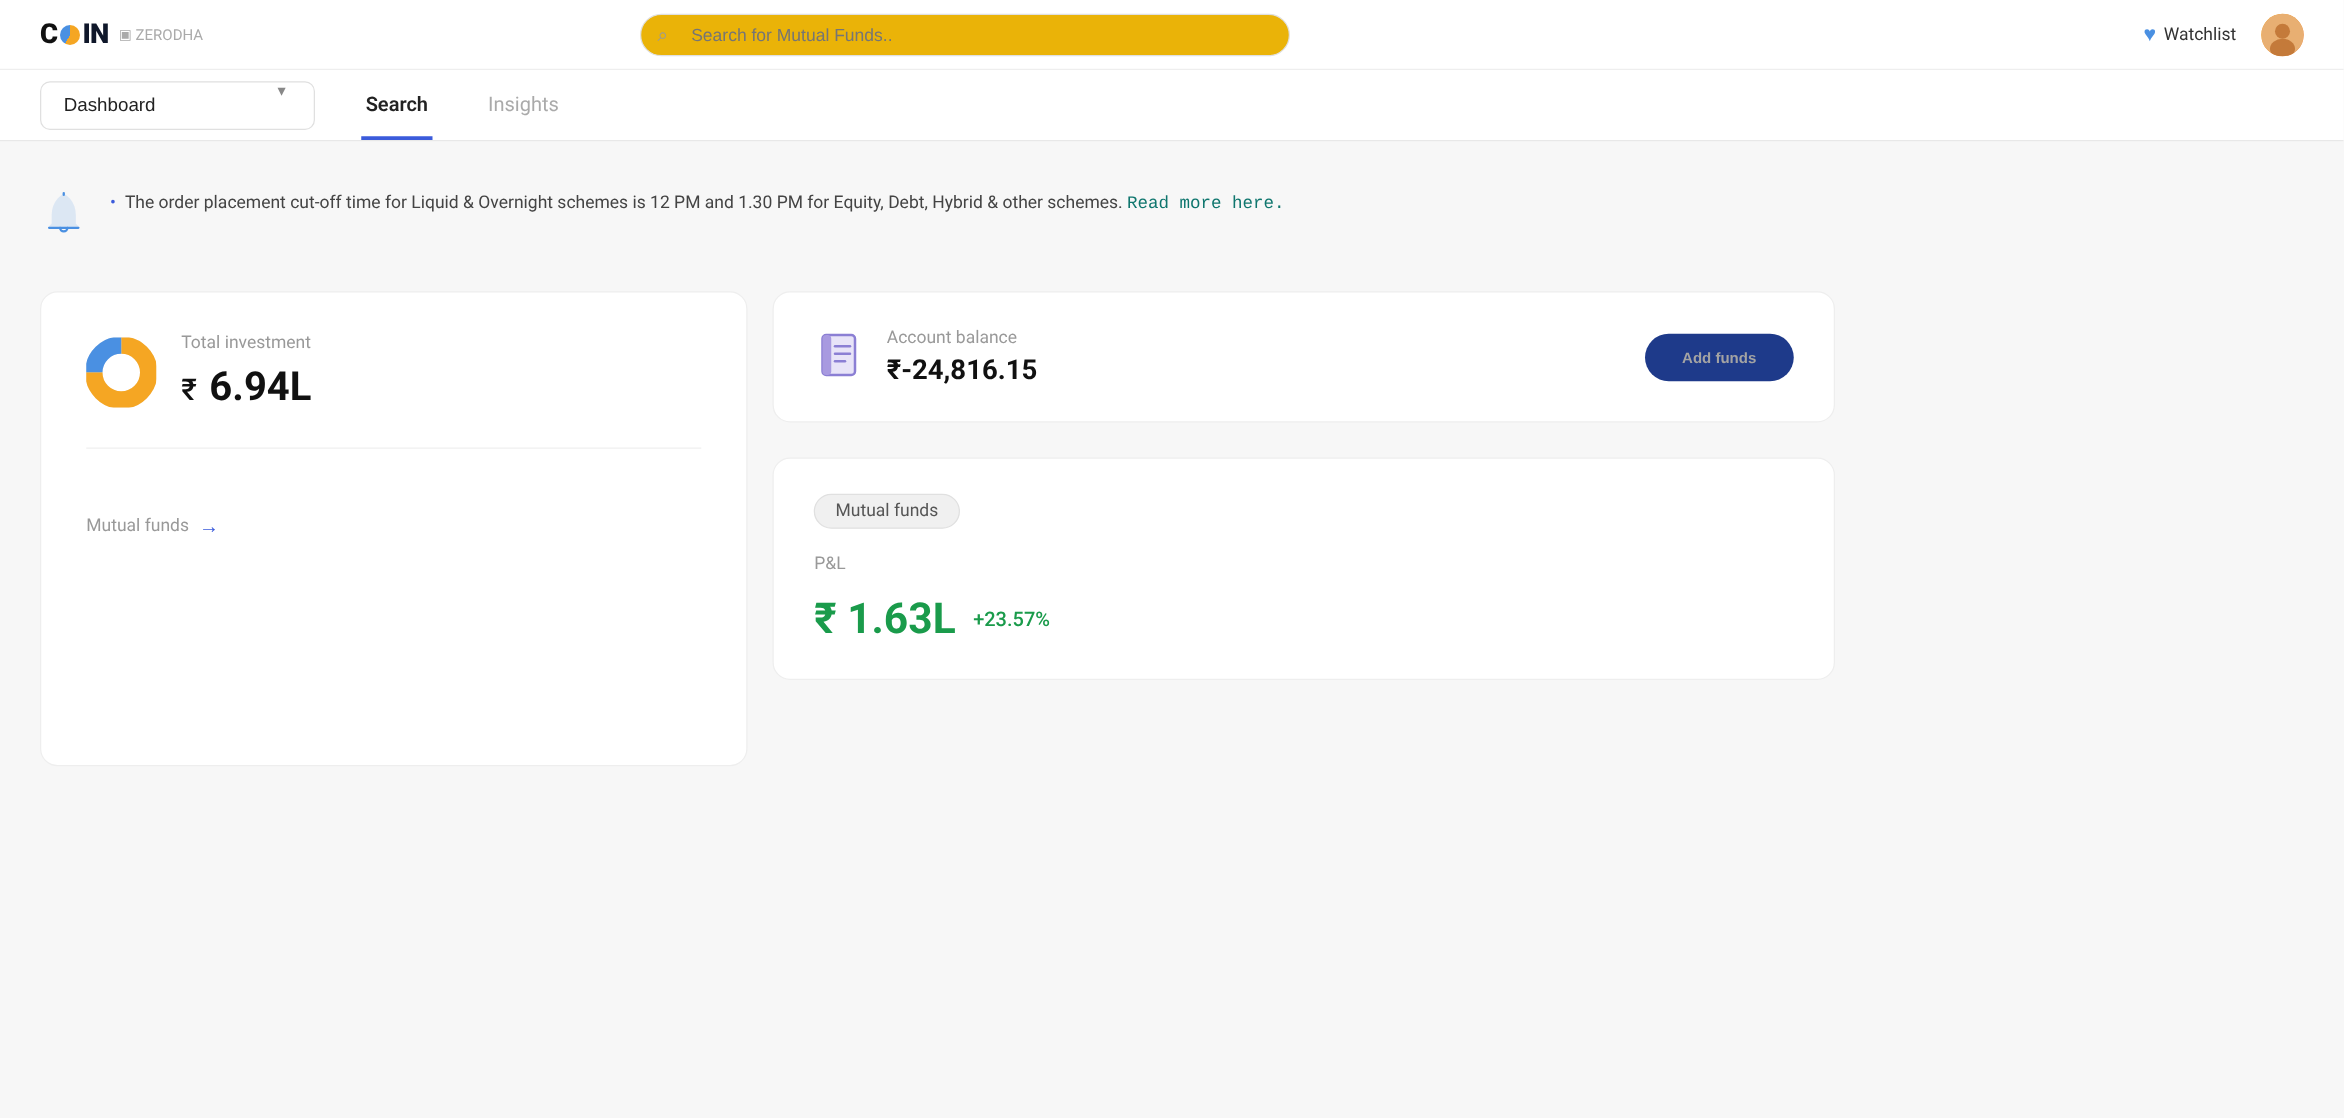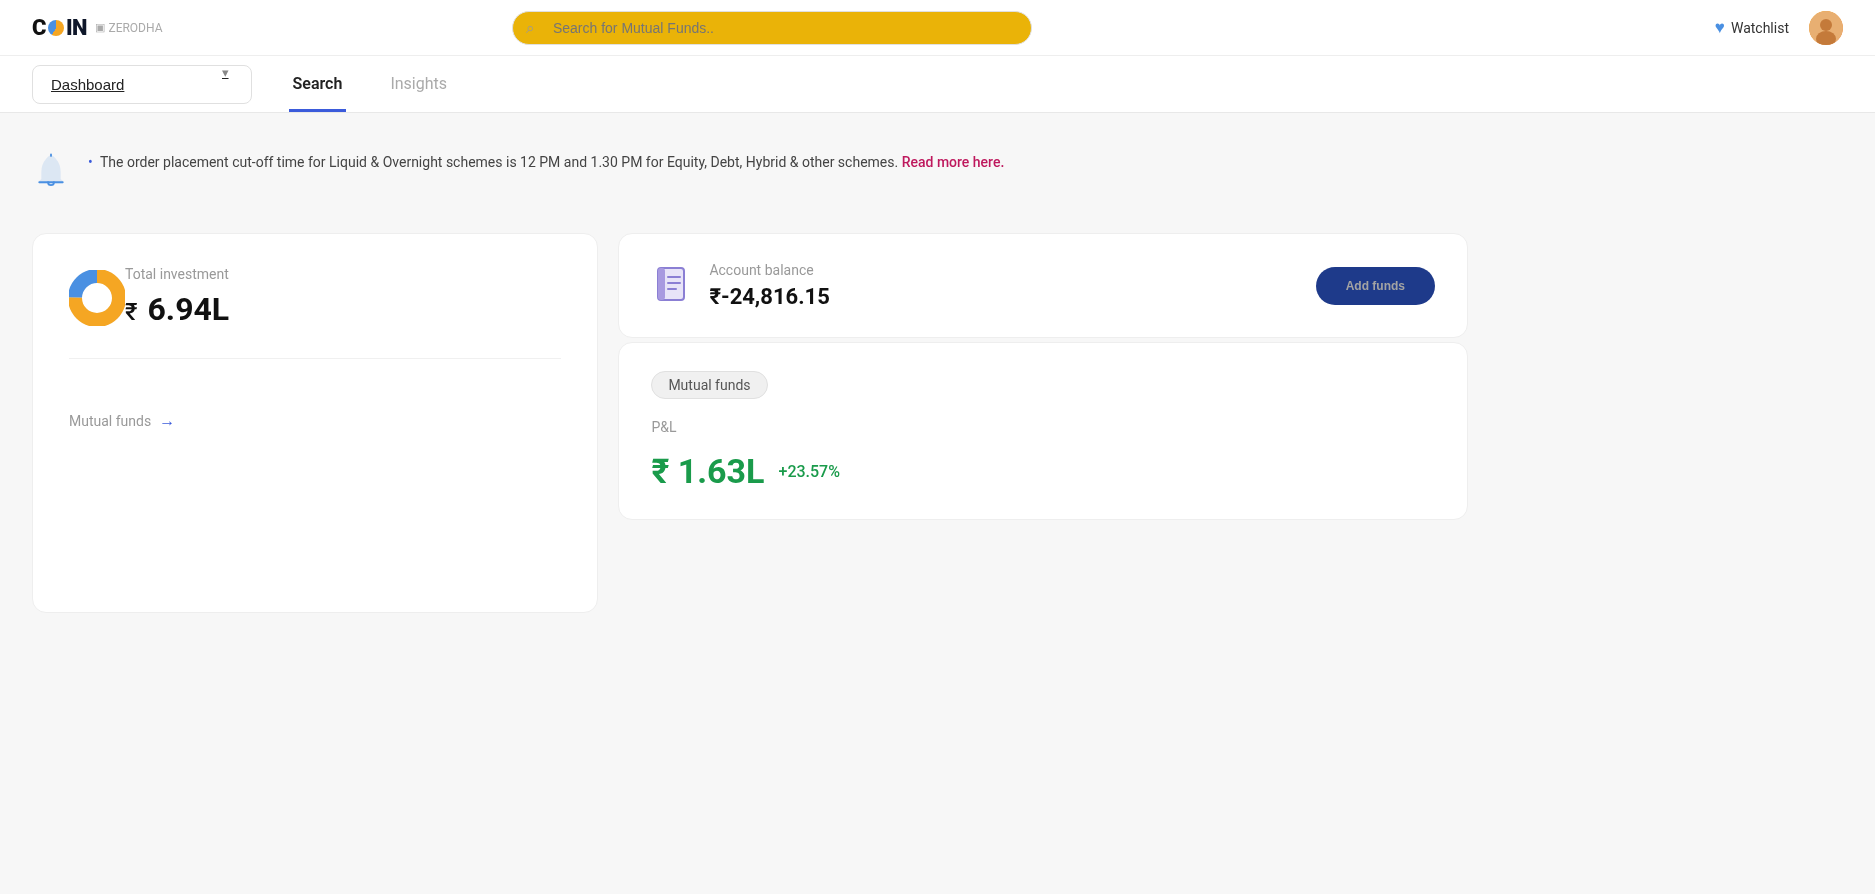--- a/index.html
+++ b/index.html
@@ -97,21 +97,20 @@
       display: flex;
       align-items: center;
       gap: 40px;
       border-bottom: 1px solid #e8e8e8;
     }
     .dashboard-select-wrap {
       display: flex;
       align-items: flex-start;
       gap: 0;
       margin-right: 20px;
-      text-decoration: underline;
     }
     .dashboard-select {
       appearance: none;
       border: 1.5px solid #e0e0e0;
       border-radius: 8px;
       padding: 10px 40px 10px 18px;
       font-size: 15px;
       font-weight: 500;
       color: #222;
       background: #fff;
@@ -165,23 +164,24 @@
     .notice-text {
       font-size: 14px;
       color: #444;
       line-height: 1.6;
     }
     .notice-text .dot {
       color: #3b5bdb;
       margin-right: 4px;
     }
     .notice-link {
-      color: #be185d;
+      color: #0f766e;
       text-decoration: none;
       font-weight: 500;
+      font-family: Liberation Mono, monospace;
     }
 
     
     .cards-row {
       display: grid;
       grid-template-columns: 1fr 1.5fr;
       gap: 20px;
     }
 
     
@@ -190,20 +190,21 @@
       border-radius: 14px;
       border: 1px solid #eee;
       padding: 32px 36px 36px;
       min-height: 380px;
       display: flex;
       flex-direction: column;
     }
     .investment-section {
       display: flex;
       align-items: flex-start;
+      gap: 20px;
       margin-bottom: 24px;
       padding-bottom: 28px;
       border-bottom: 1px solid #f0f0f0;
     }
     .pie-icon {
       flex-shrink: 0;
       margin-top: 4px;
     }
     .investment-info {}
     .investment-label {
@@ -239,21 +240,21 @@
     .mf-value {
       font-size: 20px;
       font-weight: 600;
       color: #111;
     }
 
     
     .right-col {
       display: flex;
       flex-direction: column;
-      gap: 4px;
+      gap: 28px;
     }
 
     
     .account-card {
       background: #fff;
       border-radius: 14px;
       border: 1px solid #eee;
       padding: 28px 32px;
       display: flex;
       align-items: center;

